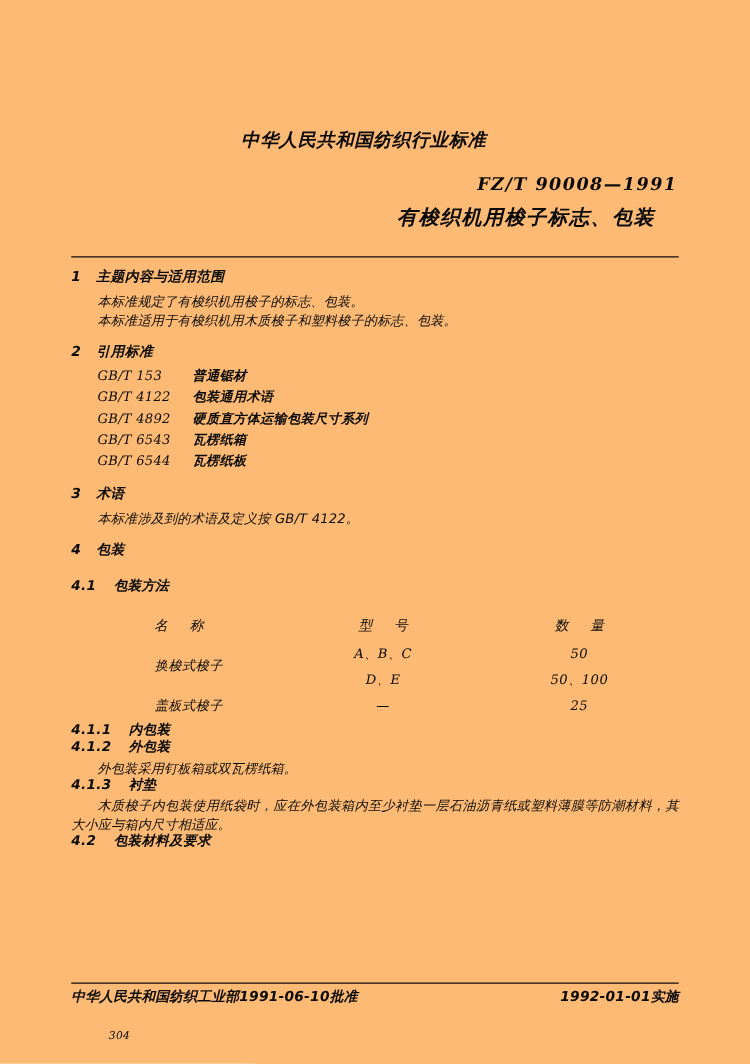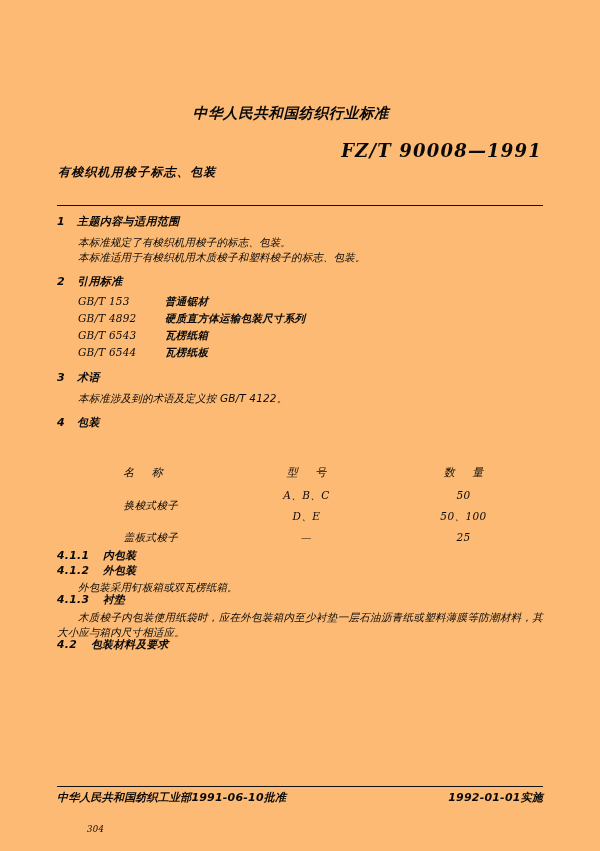--- a/index.html
+++ b/index.html
@@ -38,33 +38,33 @@
     font-size: 14.5px;
     font-weight: bold;
     letter-spacing: 0.6px;
     line-height: 1.1;
     margin-left: -18px;
   }
   .std-no {
     position: absolute;
     right: 0px;
     top: 34px;
-    font-size: 18px;
+    font-size: 14px;
     font-weight: bold;
     font-family: "DejaVu Serif", "Liberation Serif", serif;
     letter-spacing: 1.2px;
     white-space: nowrap;
   }
   .doc-title {
     position: absolute;
     left: 0;
     top: 58px;
     width: 466px;
-    text-align: left;
-    font-size: 12px;
+    text-align: right;
+    font-size: 16px;
     font-weight: bold;
     letter-spacing: 1.2px;
   }
 
   .rule-top {
     position: absolute;
     left: 57px;
     top: 205px;
     width: 486px;
     height: 0;
@@ -135,21 +135,20 @@
   }
   .ref-code {
     width: 76px;
     flex: none;
     font-family: "DejaVu Serif", "Liberation Serif", serif;
     letter-spacing: 0.2px;
   }
   .ref-name {
     font-weight: bold;
     letter-spacing: 0.3px;
-    margin-left: 11px;
   }
 
   
   .tbl-wrap {
     margin-top: 9px;
     margin-bottom: 3px;
   }
   table.spec {
     width: 486px;
     border-collapse: collapse;
@@ -260,20 +259,24 @@
       <span class="num">2</span>
       <span>引用标准</span>
     </div>
     <div class="sp-c"></div>
     <ul class="reflist">
       <li>
         <span class="ref-code">GB/T 153</span>
         <span class="ref-name">普通锯材</span>
       </li>
       <li>
+        <span class="ref-code">GB/T 4122</span>
+        <span class="ref-name">包装通用术语</span>
+      </li>
+      <li>
         <span class="ref-code">GB/T 4892</span>
         <span class="ref-name">硬质直方体运输包装尺寸系列</span>
       </li>
       <li>
         <span class="ref-code">GB/T 6543</span>
         <span class="ref-name">瓦楞纸箱</span>
       </li>
       <li>
         <span class="ref-code">GB/T 6544</span>
         <span class="ref-name">瓦楞纸板</span>
@@ -289,20 +292,24 @@
     <p class="para">本标准涉及到的术语及定义按 GB/T 4122。</p>
     <div class="sp-a"></div>
 
     <div class="h2">
       <span class="num">4</span>
       <span>包装</span>
     </div>
     <div class="sp-b"></div>
     <div class="sp-a"></div>
 
+    <div class="h3">
+      <span class="num">4.1</span>
+      <span>包装方法</span>
+    </div>
     <div class="sp-d"></div>
 
     <div class="tbl-wrap">
       <table class="spec">
         <tbody>
             <tr>
           <th class="thead-cell t-top t-thin-b t-right col-a">名 称</th>
           <th class="thead-cell t-top t-thin-b t-right col-b">型 号</th>
           <th class="thead-cell t-top t-thin-b col-c">数 量</th>
         </tr>

